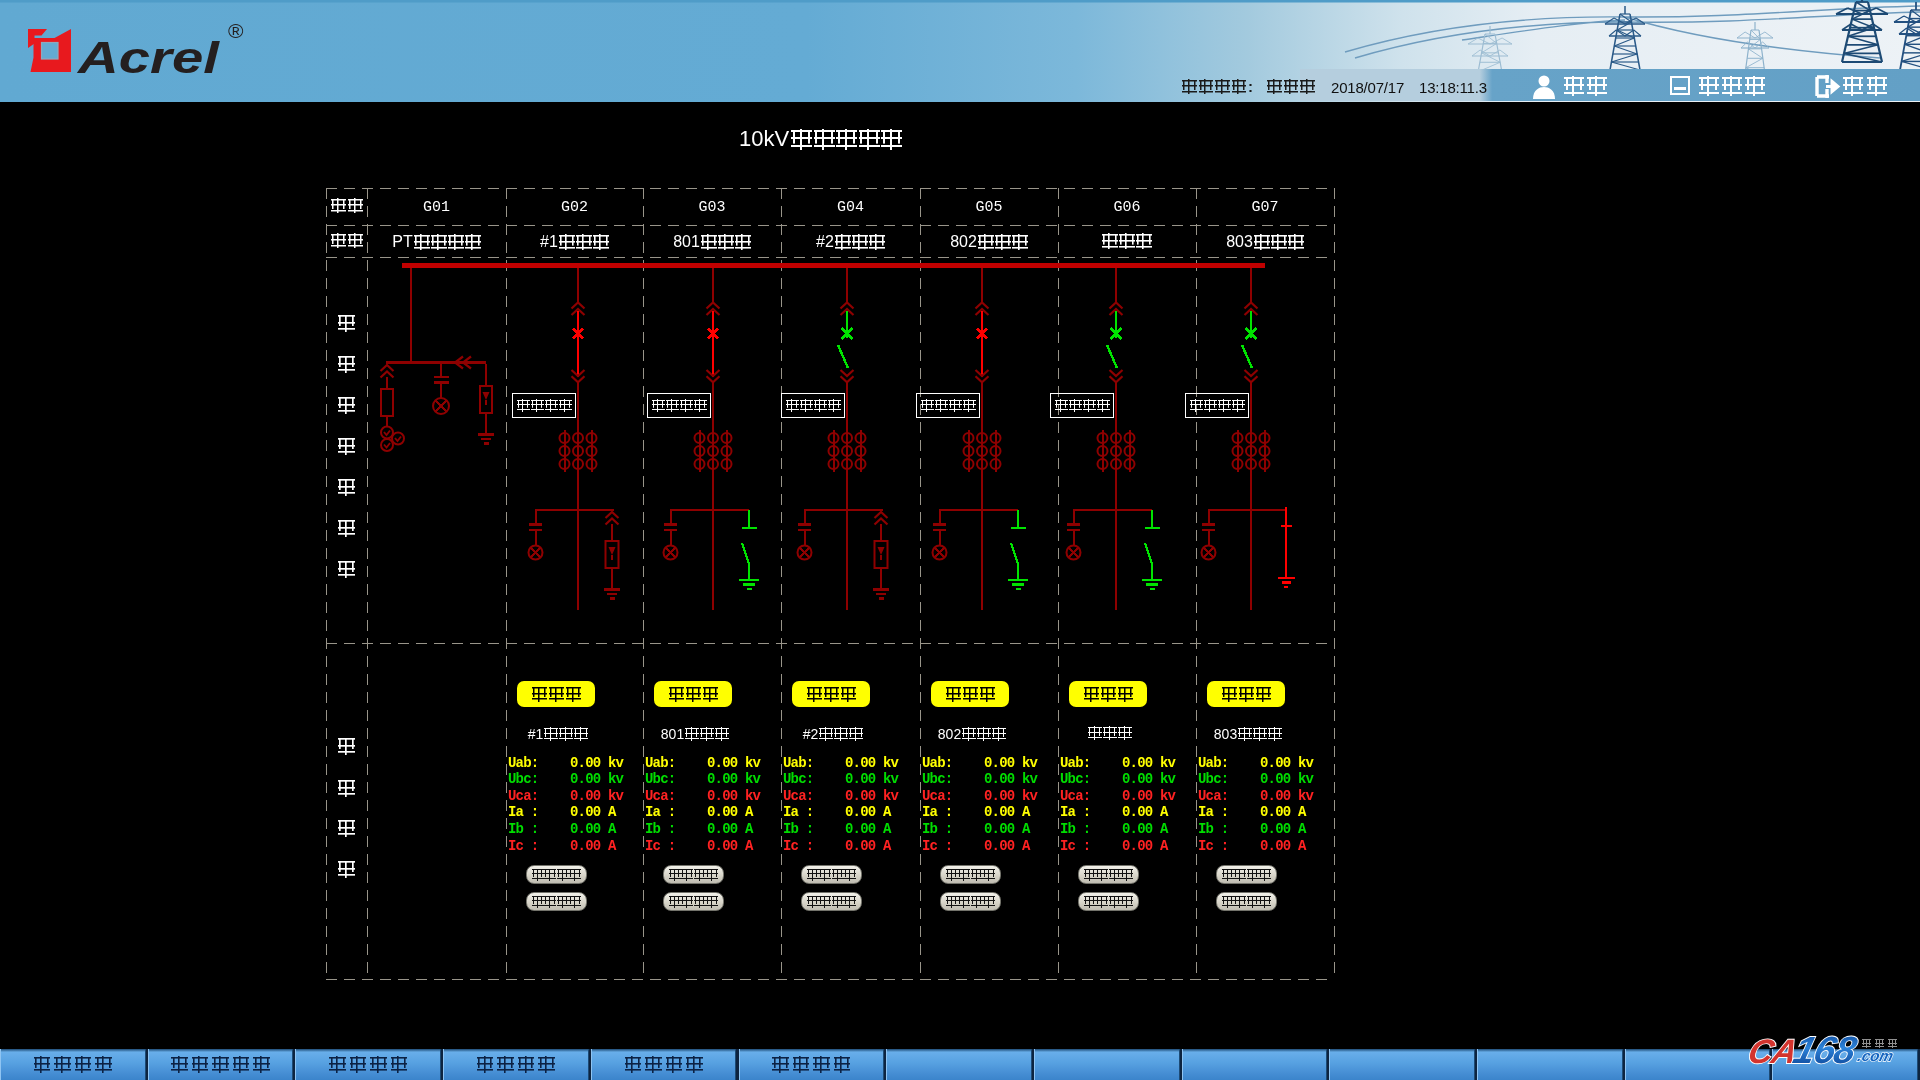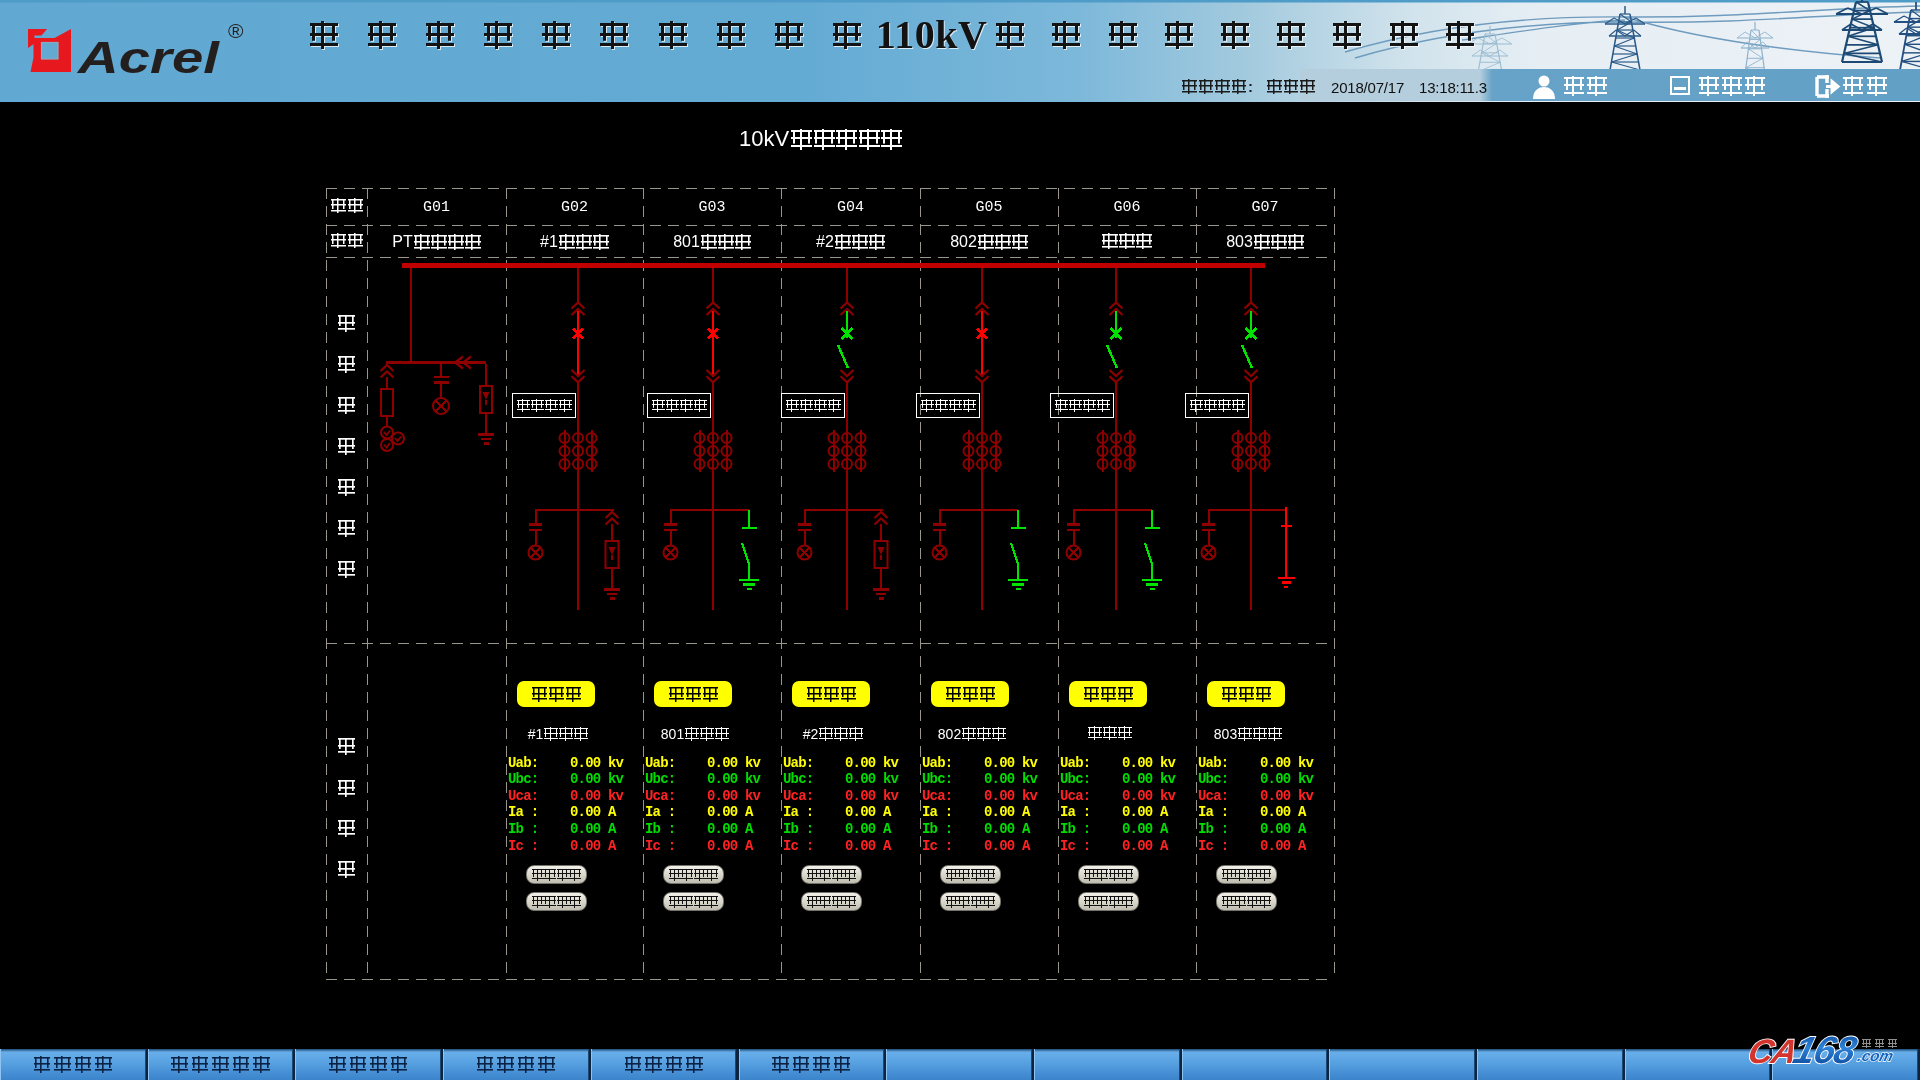--- a/index.html
+++ b/index.html
@@ -135,45 +135,20 @@
       <path d="M1899 34 L1906.65 28 M1933 34 L1925.35 28 M1906.65 28 L1916 34 M1925.35 28 L1916 34" stroke="#235080" stroke-width="1.26" fill="none"></path>
       <line x1="1916" y1="10" x2="1916" y2="2" stroke="#235080" stroke-width="1.8"></line>
     </svg>
     <svg class="abs" style="left:0;top:0" width="300" height="100">
 <path d="M28 48 V29 H47 L41.5 35.5 H34.5 V43.5 Z" fill="#e8191e"></path>
 <path d="M33.5 38 H54.5 L71 29 V72 H30.5 L33.5 57.5 Z" fill="#e8191e"></path>
 <rect x="41.5" y="42.5" width="16.5" height="16.5" fill="#63aad2" stroke="#90a8bc" stroke-width="1.2"></rect>
 <text x="61" y="73" transform="scale(1.28,1)" font-family="Liberation Sans" font-size="44" font-weight="bold" font-style="italic" fill="#241f1f" letter-spacing="0">Acrel</text>
 <text x="228" y="38" font-family="Liberation Sans" font-size="21" fill="#241f1f">®</text>
     </svg>
-    <div class="abs" style="left:310px;top:21px;--s:28px;--c:#131313;--w:3px;--g:30.1px;display:flex;align-items:flex-start;filter:drop-shadow(1.5px 1.5px 0 rgba(255,255,255,0.75))">
-      <i class="z"></i>
-      <i class="z"></i>
-      <i class="z"></i>
-      <i class="z"></i>
-      <i class="z"></i>
-      <i class="z"></i>
-      <i class="z"></i>
-      <i class="z"></i>
-      <i class="z"></i>
-      <i class="z"></i>
-      <span style="font-family:'Liberation Serif',serif;font-weight:bold;font-size:40px;color:#131313;line-height:28px;margin-left:15px;letter-spacing:0.5px">110kV</span>
-      <span style="width:9px"></span>
-      <span style="--g:28.2px;display:flex">
-        <i class="z"></i>
-        <i class="z"></i>
-        <i class="z"></i>
-        <i class="z"></i>
-        <i class="z"></i>
-        <i class="z"></i>
-        <i class="z"></i>
-        <i class="z"></i>
-        <i class="z"></i>
-      </span>
-    </div>
     <div class="abs" style="left:1300px;top:69px;width:620px;height:32px;background:linear-gradient(90deg,#b5cede 0,#b5cede 29%,#67a3c8 31%,#63a0c6 100%)"></div>
     <div class="abs" style="left:1182px;top:78px;--s:14.5px;--c:#1a1a1a;--w:1.5px;--g:2px;display:flex;align-items:center">
       <i class="z"></i>
       <i class="z"></i>
       <i class="z"></i>
       <i class="z"></i>
       <span style="font-size:15px;color:#1a1a1a;font-weight:bold;margin-left:2px">:</span>
       <span style="width:14px"></span>
       <i class="z"></i>
       <i class="z"></i>

